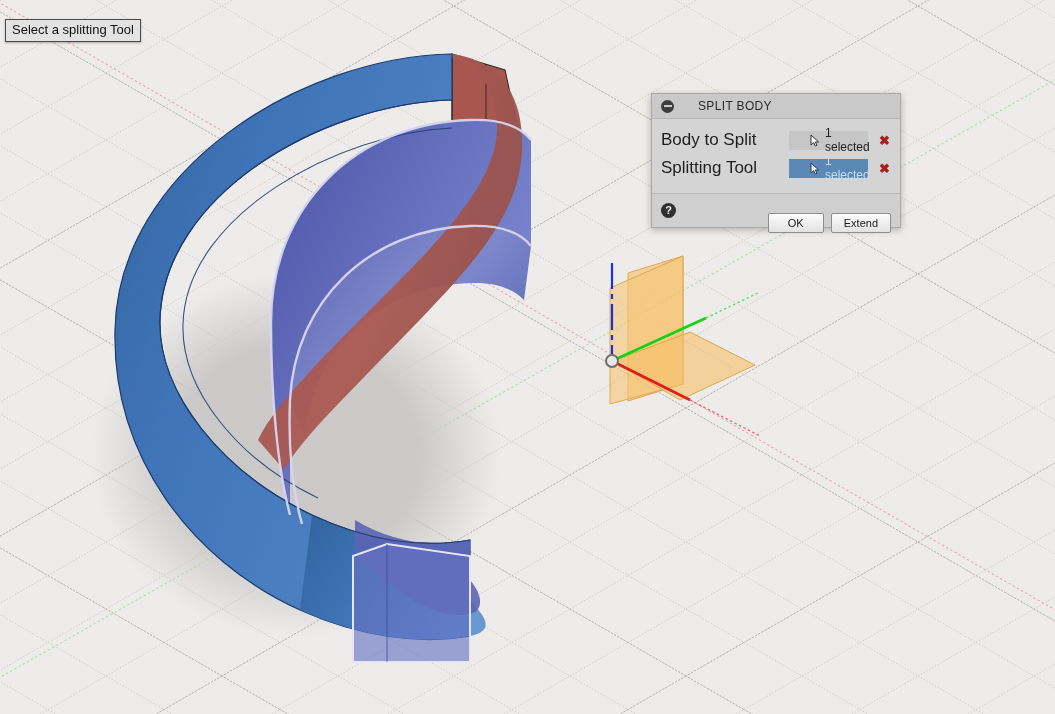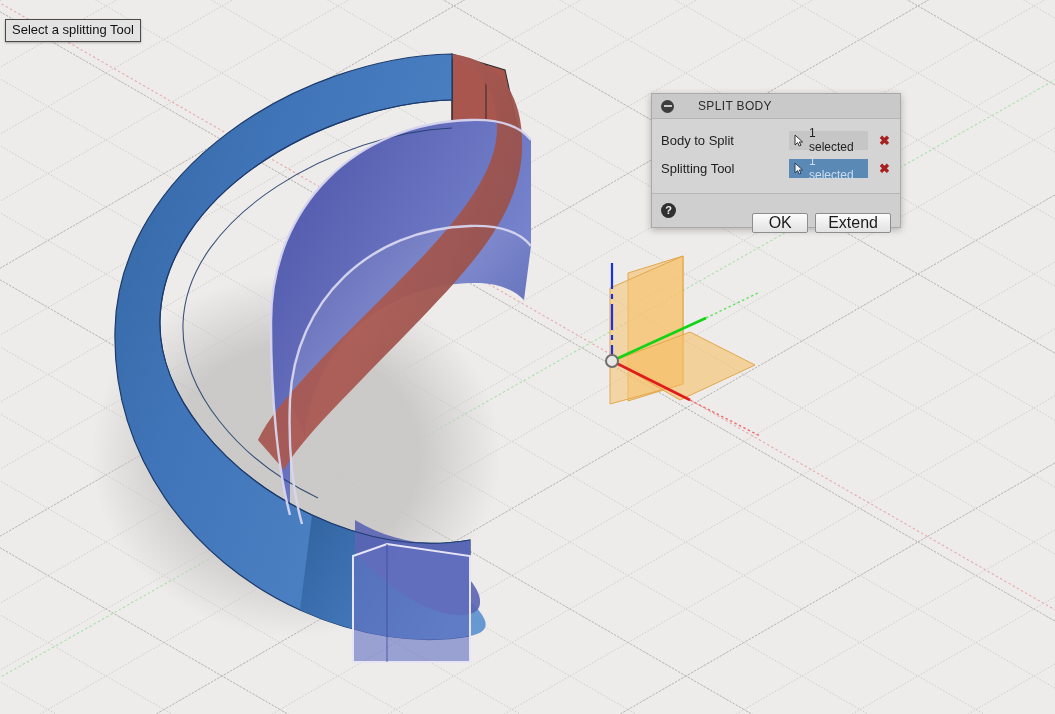--- a/index.html
+++ b/index.html
@@ -102,31 +102,31 @@
   .row {
     display: flex;
     align-items: center;
     height: 26px;
     padding: 0 0 0 9px;
     margin-bottom: 2px;
   }
   .row .label {
     width: 128px;
     flex: none;
-    font-size: 13px;
+    font-size: 17px;
     color: #1e1e1e;
   }
 
   .sel-field {
     width: 79px;
     height: 19px;
     display: flex;
     align-items: center;
     gap: 4px;
-    padding: 0 4px;
+    padding: 0 20px;
     box-sizing: border-box;
     font-size: 12px;
     border: 1px solid transparent;
     cursor: pointer;
   }
   .sel-field.inactive {
     background: #c6c6c6;
     color: #222;
   }
   .sel-field.active {
@@ -173,21 +173,21 @@
     text-align: center;
     cursor: pointer;
     flex: none;
   }
   .footer-spacer { flex: 1 1 auto; }
   .btn {
     min-width: 56px;
     height: 20px;
     margin-left: 7px;
     padding: 0 12px;
-    font-size: 16px;
+    font-size: 11px;
     color: #1a1a1a;
     background: linear-gradient(#fcfcfc, #e2e2e2);
     border: 1px solid #8e8e8e;
     border-radius: 2px;
     box-sizing: border-box;
     cursor: pointer;
     line-height: 18px;
     text-align: center;
     margin-top: 24px;
   }

